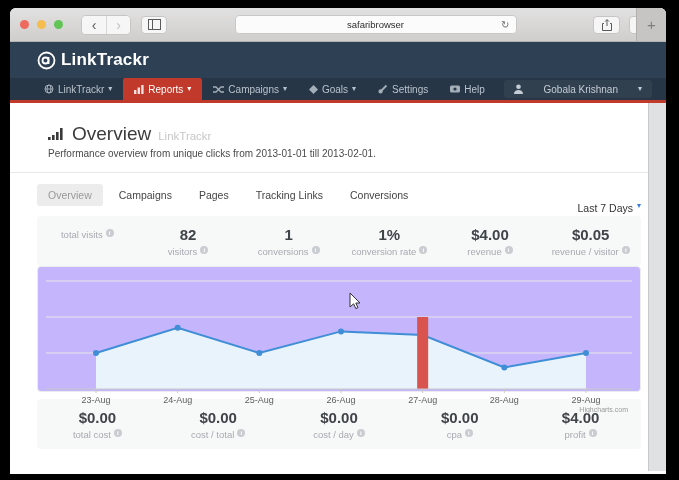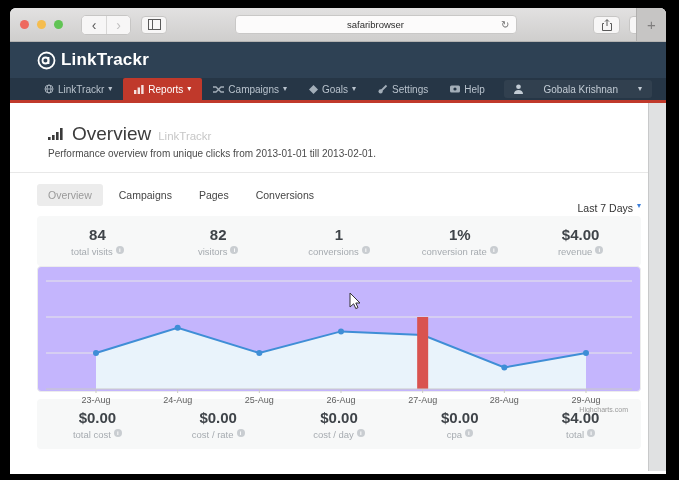--- a/index.html
+++ b/index.html
@@ -202,30 +202,30 @@
         <span class="title-suffix">LinkTrackr</span>
       </div>
       <div class="subtitle">Performance overview from unique clicks from 2013-01-01 till 2013-02-01.</div>
 
       <hr class="divider">
 
       <div class="tabs-row">
         <span class="tab active">Overview</span>
         <span class="tab">Campaigns</span>
         <span class="tab">Pages</span>
+        <span class="tab">Tracking Links</span>
         <span class="tab">Conversions</span>
         <span class="range-picker">
           <span>Last 7 Days</span>
           <span class="caret">▾</span>
         </span>
       </div>
 
       <div class="stats-panel">
         <div class="stat">
-          <div class="stat-value">84</div>
           <div class="stat-label">
               <span>total visits</span>
               <i class="info-icon">i</i>
             </div>
         </div>
         <div class="stat">
           <div class="stat-value">82</div>
           <div class="stat-label">
               <span>visitors</span>
               <i class="info-icon">i</i>
@@ -242,20 +242,27 @@
           <div class="stat-value">1%</div>
           <div class="stat-label">
               <span>conversion rate</span>
               <i class="info-icon">i</i>
             </div>
         </div>
         <div class="stat">
           <div class="stat-value">$4.00</div>
           <div class="stat-label">
               <span>revenue</span>
+              <i class="info-icon">i</i>
+            </div>
+        </div>
+        <div class="stat">
+          <div class="stat-value">$0.05</div>
+          <div class="stat-label">
+              <span>revenue / visitor</span>
               <i class="info-icon">i</i>
             </div>
         </div>
       </div>
 
       <div class="chart-panel">
         <svg id="chart-svg" width="602" height="148">
             <line x1="8" y1="86" x2="594" y2="86" stroke="#e7e7e7" stroke-width="1"></line>
             <line x1="8" y1="50" x2="594" y2="50" stroke="#e7e7e7" stroke-width="1"></line>
             <line x1="8" y1="14" x2="594" y2="14" stroke="#e7e7e7" stroke-width="1"></line>
@@ -295,42 +302,42 @@
         <div class="stat">
           <div class="stat-value">$0.00</div>
           <div class="stat-label">
               <span>total cost</span>
               <i class="info-icon">i</i>
             </div>
         </div>
         <div class="stat">
           <div class="stat-value">$0.00</div>
           <div class="stat-label">
-              <span>cost / rate</span>
+              <span>cost / total</span>
               <i class="info-icon">i</i>
             </div>
         </div>
         <div class="stat">
           <div class="stat-value">$0.00</div>
           <div class="stat-label">
               <span>cost / day</span>
               <i class="info-icon">i</i>
             </div>
         </div>
         <div class="stat">
           <div class="stat-value">$0.00</div>
           <div class="stat-label">
               <span>cpa</span>
               <i class="info-icon">i</i>
             </div>
         </div>
         <div class="stat">
           <div class="stat-value">$4.00</div>
           <div class="stat-label">
-              <span>total</span>
+              <span>profit</span>
               <i class="info-icon">i</i>
             </div>
         </div>
       </div>
 
     </div>
   </div>
 </div>
 
 </body></html>

